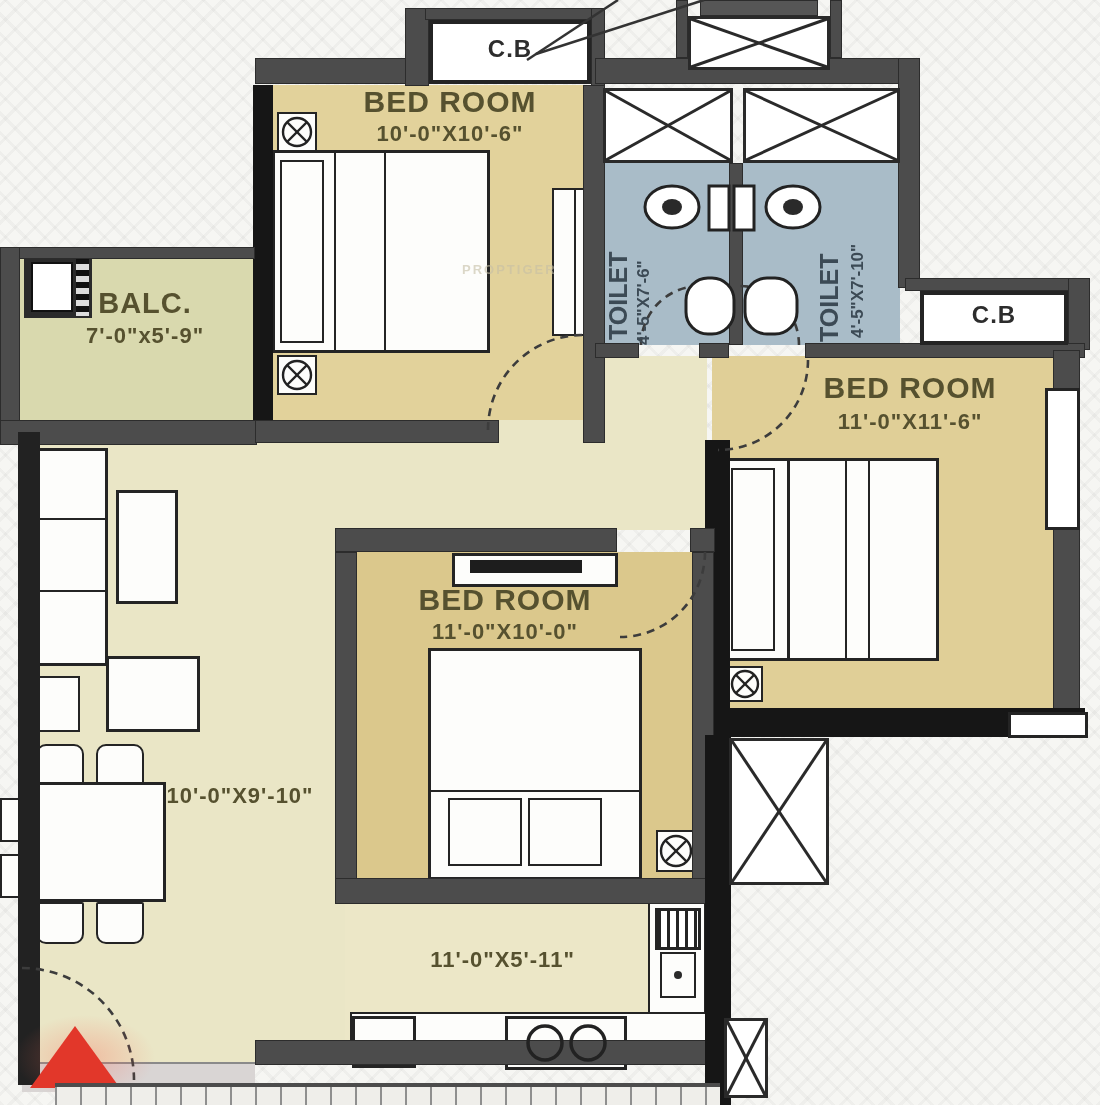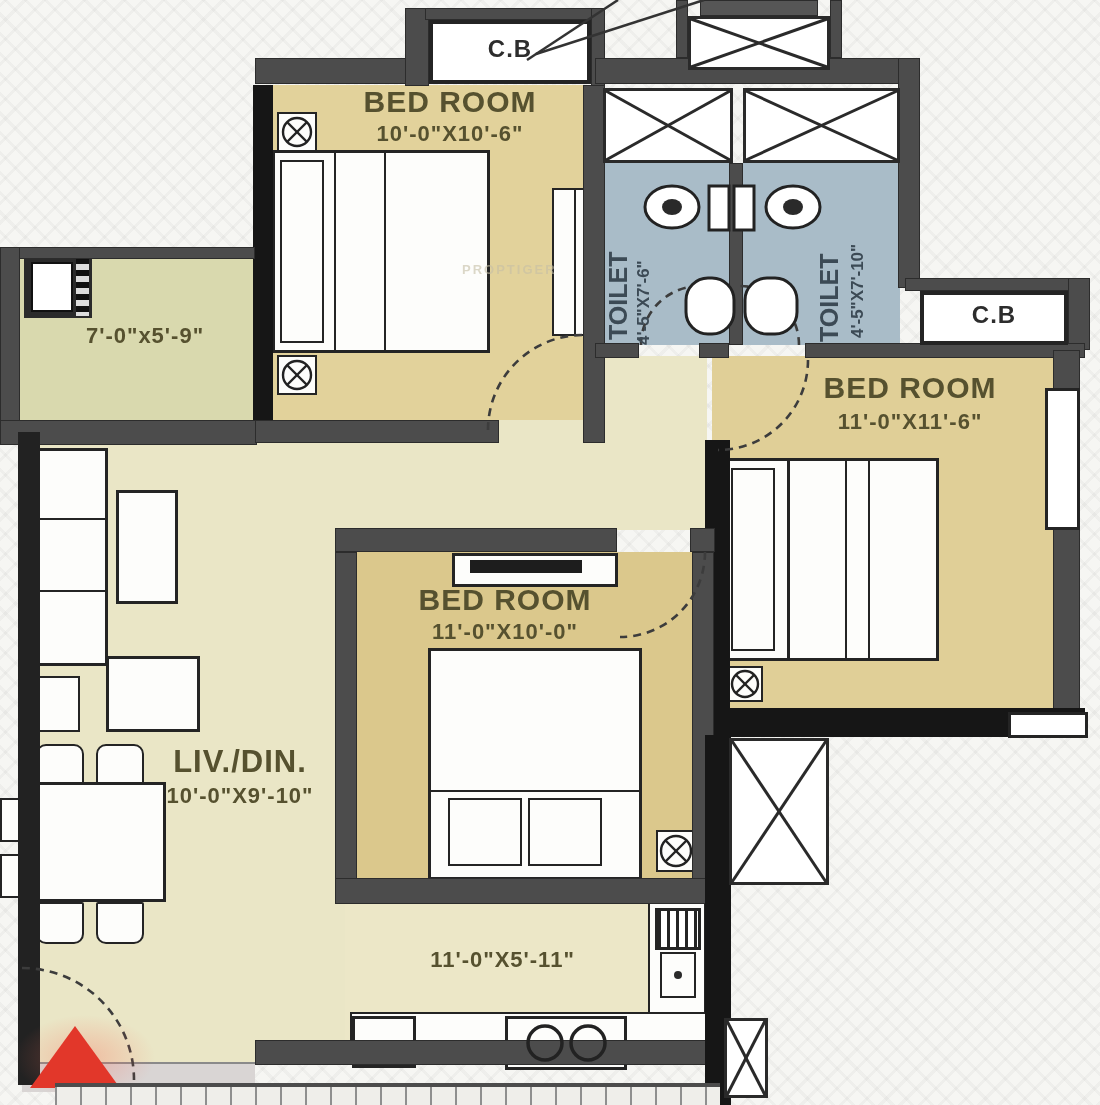--- a/index.html
+++ b/index.html
@@ -215,23 +215,23 @@
 
   <div class="lbl cb-lbl" style="left:430px;top:36px;width:160px;">C.B</div>
   <div class="lbl cb-lbl" style="left:920px;top:302px;width:148px;">C.B</div>
 
   <div class="lbl room-name" style="left:760px;top:372px;width:300px;">BED ROOM</div>
   <div class="lbl room-dim" style="left:760px;top:410px;width:300px;">11'-0"X11'-6"</div>
 
   <div class="lbl room-name" style="left:355px;top:584px;width:300px;">BED ROOM</div>
   <div class="lbl room-dim" style="left:355px;top:620px;width:300px;">11'-0"X10'-0"</div>
 
+  <div class="lbl room-name" style="left:30px;top:288px;width:230px;font-size:29px;">BALC.</div>
   <div class="lbl room-dim" style="left:30px;top:324px;width:230px;">7'-0"x5'-9"</div>
 
-  <div class="lbl room-name" style="left:115px;top:746px;width:250px;font-size:31px;">LIV./DIN.</div>
   <div class="lbl room-dim" style="left:115px;top:784px;width:250px;">10'-0"X9'-10"</div>
 
   <div class="lbl room-dim" style="left:380px;top:948px;width:245px;">11'-0"X5'-11"</div>
 
   <div class="vtxt" style="left:604px;top:340px;font-size:25px;">TOILET</div>
   <div class="vtxt" style="left:634px;top:345px;font-size:17px;">4'-5"X7'-6"</div>
   <div class="vtxt" style="left:815px;top:342px;font-size:25px;">TOILET</div>
   <div class="vtxt" style="left:848px;top:338px;font-size:17px;">4'-5"X7'-10"</div>
 
   <div class="watermark" style="left:462px;top:262px;">PROPTIGER</div>

